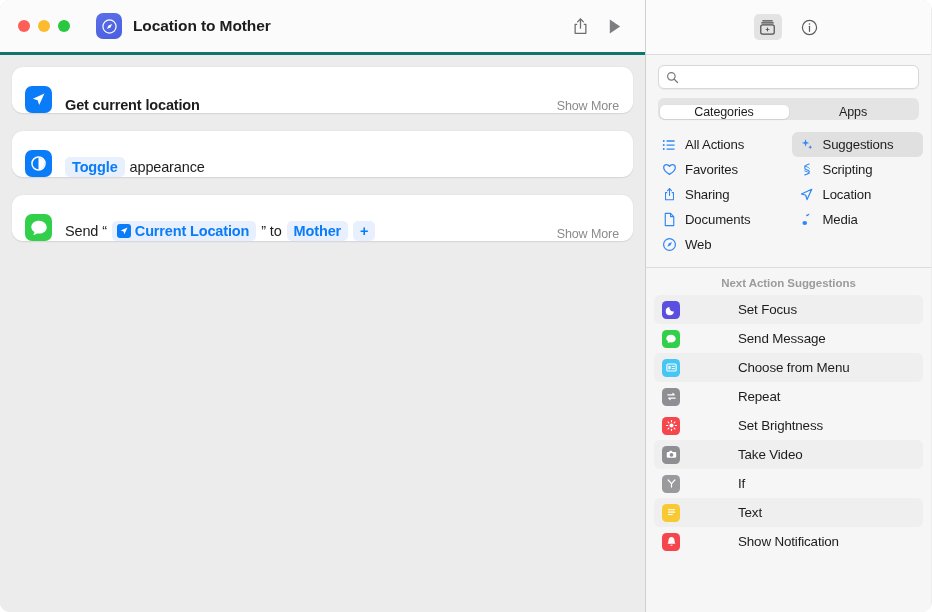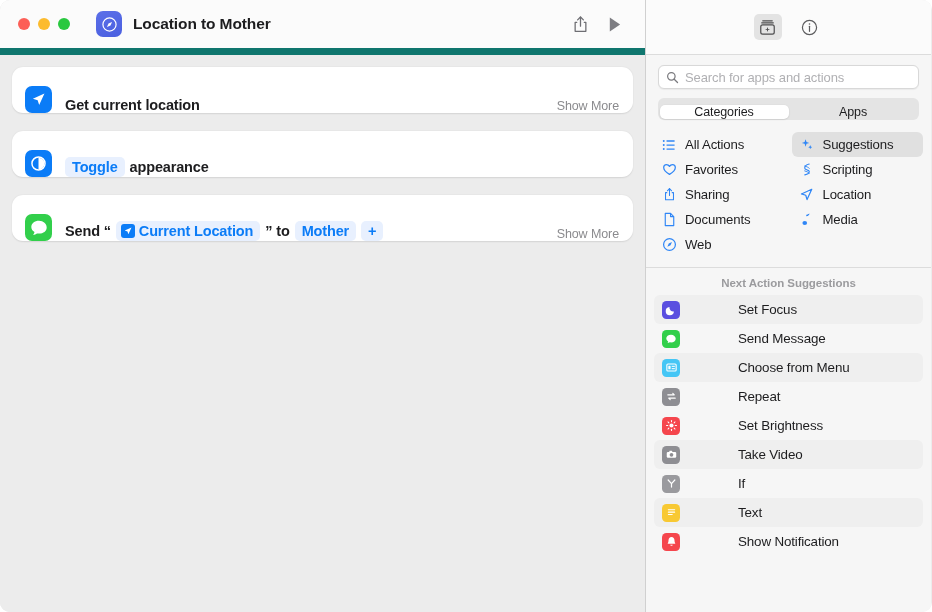--- a/index.html
+++ b/index.html
@@ -28,21 +28,21 @@
     background: #ececec;
     border-right: 1px solid #d0d0d0;
   }
   .titlebar {
     height: 55px;
     flex: 0 0 55px;
     display: flex;
     align-items: center;
     padding: 0 16px 0 18px;
     background: #fbfbfb;
-    border-bottom: 7px solid #0f766e;
+    border-bottom: 3px solid #0f766e;
   }
   .traffic { display: flex; gap: 8px; align-items: center; }
   .tl { width: 12px; height: 12px; border-radius: 50%; display:block; }
   .tl.red { background: #fc5f57; }
   .tl.yellow { background: #fcbb2e; }
   .tl.green { background: #29c83f; }
 
   .doc-icon {
     width: 26px; height: 26px;
     border-radius: 7px;
@@ -122,21 +122,21 @@
     white-space: nowrap;
   }
   .pill.withicon { padding-left: 5px; gap: 4px; }
   .pill-mini-icon {
     width: 14px; height: 14px;
     background: #0b7cf7;
     border-radius: 3px;
     display: inline-flex; align-items: center; justify-content: center;
     flex: 0 0 14px;
   }
-  .plainword { color: #1d1d1f; font-weight: 700; }
+  .plainword { color: #1d1d1f; font-weight: 400; }
   .sp { display: inline-block; width: 5px; }
 
   
   .right-pane {
     width: 285px;
     height: 612px;
     display: flex;
     flex-direction: column;
     background: #f6f6f6;
   }
@@ -374,21 +374,20 @@
     </div>
 
     <div class="search-wrap">
       <div class="search-box">
         <span>
           <svg width="13" height="13" viewBox="0 0 16 16">
             <circle cx="6.6" cy="6.6" r="4.6" fill="none" stroke="#7a7a7e" stroke-width="1.5"></circle>
             <path d="M10.1 10.1 L14.2 14.2" stroke="#7a7a7e" stroke-width="1.6" stroke-linecap="round"></path>
           </svg>
         </span>
-        <span class="search-ph">Search for apps and actions</span>
       </div>
     </div>
 
     <div class="seg-wrap">
       <div class="segmented">
         <div class="seg on">Categories</div>
         <div class="seg">Apps</div>
       </div>
     </div>
 

